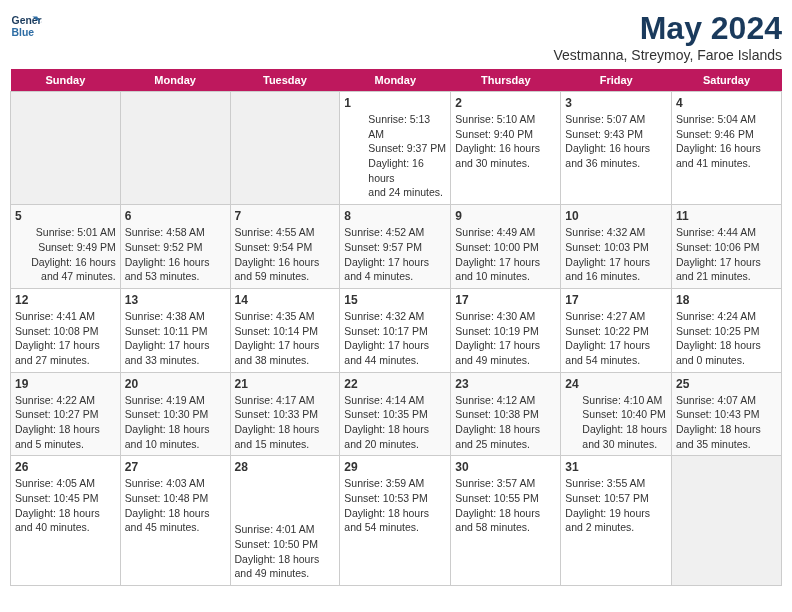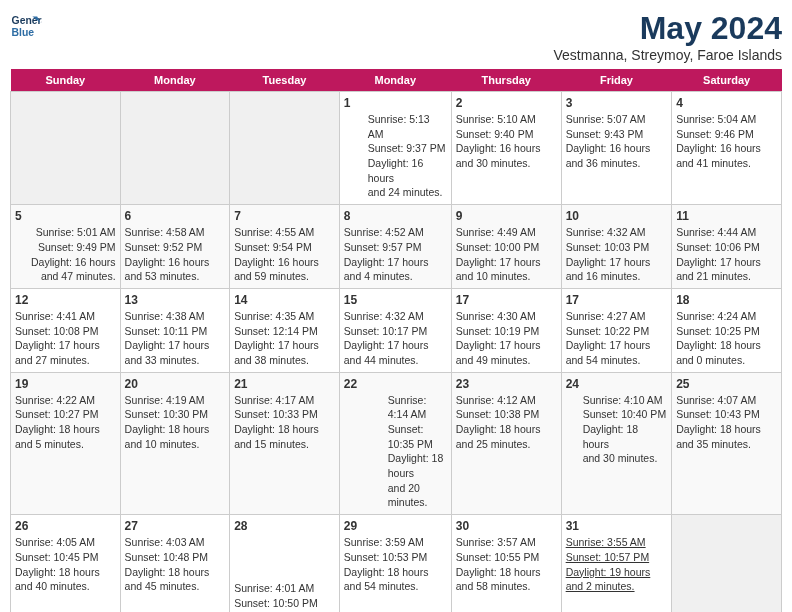--- a/index.html
+++ b/index.html
@@ -202,21 +202,21 @@
         <td>
           <span class="date-num">13</span>
           <div class="cell-content" style="white-space: pre-line;">Sunrise: 4:38 AM
 Sunset: 10:11 PM
 Daylight: 17 hours
 and 33 minutes.</div>
         </td>
         <td>
           <span class="date-num">14</span>
           <div class="cell-content" style="white-space: pre-line;">Sunrise: 4:35 AM
-Sunset: 12:14 PM
+Sunset: 10:14 PM
 Daylight: 17 hours
 and 38 minutes.</div>
         </td>
         <td>
           <span class="date-num">15</span>
           <div class="cell-content" style="white-space: pre-line;">Sunrise: 4:32 AM
 Sunset: 10:17 PM
 Daylight: 17 hours
 and 44 minutes.</div>
         </td>
@@ -259,21 +259,21 @@
         </td>
         <td>
           <span class="date-num">21</span>
           <div class="cell-content" style="white-space: pre-line;">Sunrise: 4:17 AM
 Sunset: 10:33 PM
 Daylight: 18 hours
 and 15 minutes.</div>
         </td>
         <td>
           <span class="date-num">22</span>
-          <div class="cell-content" style="white-space: pre-line; margin-left: 44px;">Sunrise: 4:14 AM
+          <div class="cell-content" style="white-space: pre-line;">Sunrise: 4:14 AM
 Sunset: 10:35 PM
 Daylight: 18 hours
 and 20 minutes.</div>
         </td>
         <td>
           <span class="date-num">23</span>
           <div class="cell-content" style="white-space: pre-line;">Sunrise: 4:12 AM
 Sunset: 10:38 PM
 Daylight: 18 hours
 and 25 minutes.</div>
@@ -324,21 +324,21 @@
         </td>
         <td>
           <span class="date-num">30</span>
           <div class="cell-content" style="white-space: pre-line;">Sunrise: 3:57 AM
 Sunset: 10:55 PM
 Daylight: 18 hours
 and 58 minutes.</div>
         </td>
         <td>
           <span class="date-num">31</span>
-          <div class="cell-content" style="white-space: pre-line; text-decoration: underline;">Sunrise: 3:55 AM
+          <div class="cell-content" style="white-space: pre-line;">Sunrise: 3:55 AM
 Sunset: 10:57 PM
 Daylight: 19 hours
 and 2 minutes.</div>
         </td>
         <td class="empty"></td>
       </tr>
     </tbody>
 </table>
 
 </body></html>

